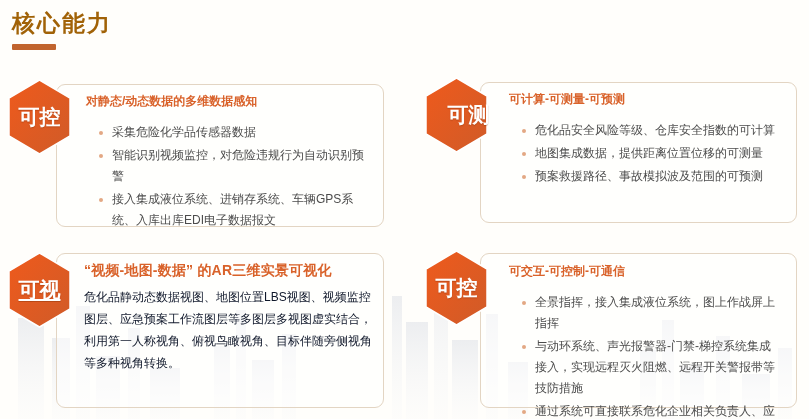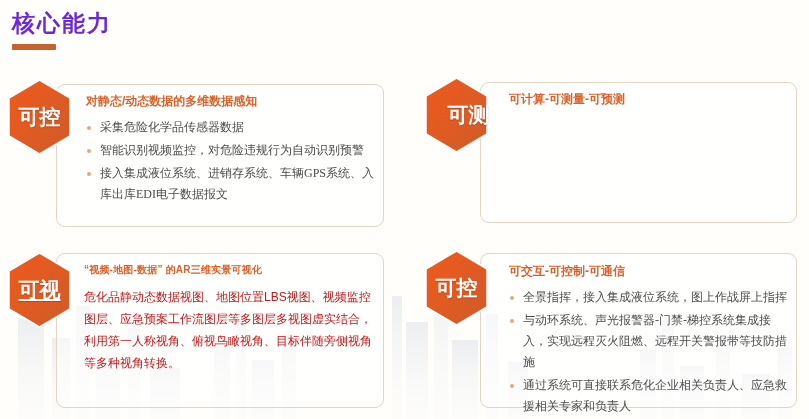--- a/index.html
+++ b/index.html
@@ -29,21 +29,21 @@
   
   #page-title-wrap {
     position: absolute;
     left: 12px;
     top: 8px;
     z-index: 3;
   }
   #page-title {
     font-size: 23px;
     font-weight: bold;
-    color: #6d28d9;
+    color: #a16207;
     letter-spacing: 2px;
     line-height: 30px;
     margin: 0;
     white-space: nowrap;
   }
   #title-rule {
     width: 44px;
     height: 6px;
     background: #c1642e;
     margin-top: 6px;
@@ -92,44 +92,43 @@
   .card-heading {
     color: #d9622a;
     font-size: 12px;
     font-weight: bold;
     line-height: 18px;
     margin: 0 0 7px 0;
     white-space: nowrap;
   }
   .bullet-list {
     list-style: none;
-    margin: 0;
+    margin: 12px;
     padding: 0;
-    font-family: Liberation Serif, serif;
   }
   .bullet-list li {
     position: relative;
     padding-left: 14px;
     color: #4c4c4c;
     font-size: 12px;
     line-height: 21px;
     margin-bottom: 2px;
   }
   .bullet-list li::before {
     content: "";
     position: absolute;
     left: 1px;
     top: 8.5px;
     width: 4px;
     height: 4px;
     border-radius: 50%;
     background: #e3a884;
   }
   .para-text {
-    color: #b91c1c;
+    color: #0f172a;
     font-size: 12px;
     line-height: 22px;
     margin: 0;
   }
 
   
   #card-1 .card-box { left: 56px;  top: 84px;  width: 328px; height: 143px; }
   #card-1 .hexagon  { left: 7px;   top: 79px; }
   #card-1 .hex-label{ left: 7px;   top: 79px; }
   #card-1 .card-content { left: 86px; top: 92px; width: 290px; }
@@ -142,21 +141,21 @@
   #card-3 .card-box { left: 56px;  top: 253px; width: 328px; height: 155px; }
   #card-3 .hexagon  { left: 7px;   top: 252px; }
   #card-3 .hex-label{ left: 7px;   top: 252px; text-decoration: underline; }
   #card-3 .card-content { left: 84px; top: 261px; width: 296px; }
 
   #card-4 .card-box { left: 480px; top: 253px; width: 317px; height: 155px; }
   #card-4 .hexagon  { left: 424px; top: 250px; }
   #card-4 .hex-label{ left: 424px; top: 250px; }
   #card-4 .card-content { left: 509px; top: 262px; width: 285px; }
 
-  #card-3 .card-heading { font-size: 10px; letter-spacing: 0.2px; }
+  #card-3 .card-heading { font-size: 14px; letter-spacing: 0.2px; }
 </style>
 </head>
 <body>
 
 <svg id="skyline" viewBox="0 0 809 209" preserveAspectRatio="none">
   <defs>
     <linearGradient id="bldg" x1="0" y1="0" x2="0" y2="1">
       <stop offset="0%" stop-color="#e6e8ec" stop-opacity="0.75"></stop>
       <stop offset="100%" stop-color="#f6f7f9" stop-opacity="0.2"></stop>
     </linearGradient>
@@ -225,20 +224,25 @@
           <stop offset="0%" stop-color="#ef5a1c"></stop>
           <stop offset="100%" stop-color="#d05b28"></stop>
         </linearGradient>
       </defs>
       <path d="M32.5 1 L63 19 L63 57 L32.5 75 L2 57 L2 19 Z" fill="url(#hg2)" stroke="#ffffff" stroke-width="1.5" stroke-linejoin="round"></path>
     </svg>
   </div>
   <div class="hex-label">可测</div>
   <div class="card-content">
     <p class="card-heading">可计算-可测量-可预测</p>
+    <ul class="bullet-list">
+      <li>危化品安全风险等级、仓库安全指数的可计算</li>
+      <li>地图集成数据，提供距离位置位移的可测量</li>
+      <li>预案救援路径、事故模拟波及范围的可预测</li>
+    </ul>
   </div>
 </div>
 
 <div class="card-block" id="card-3">
   <div class="card-box"></div>
   <div class="hexagon">
     <svg viewBox="0 0 65 76">
       <defs>
         <linearGradient id="hg3" x1="0" y1="0" x2="1" y2="1">
           <stop offset="0%" stop-color="#ef5a1c"></stop>

